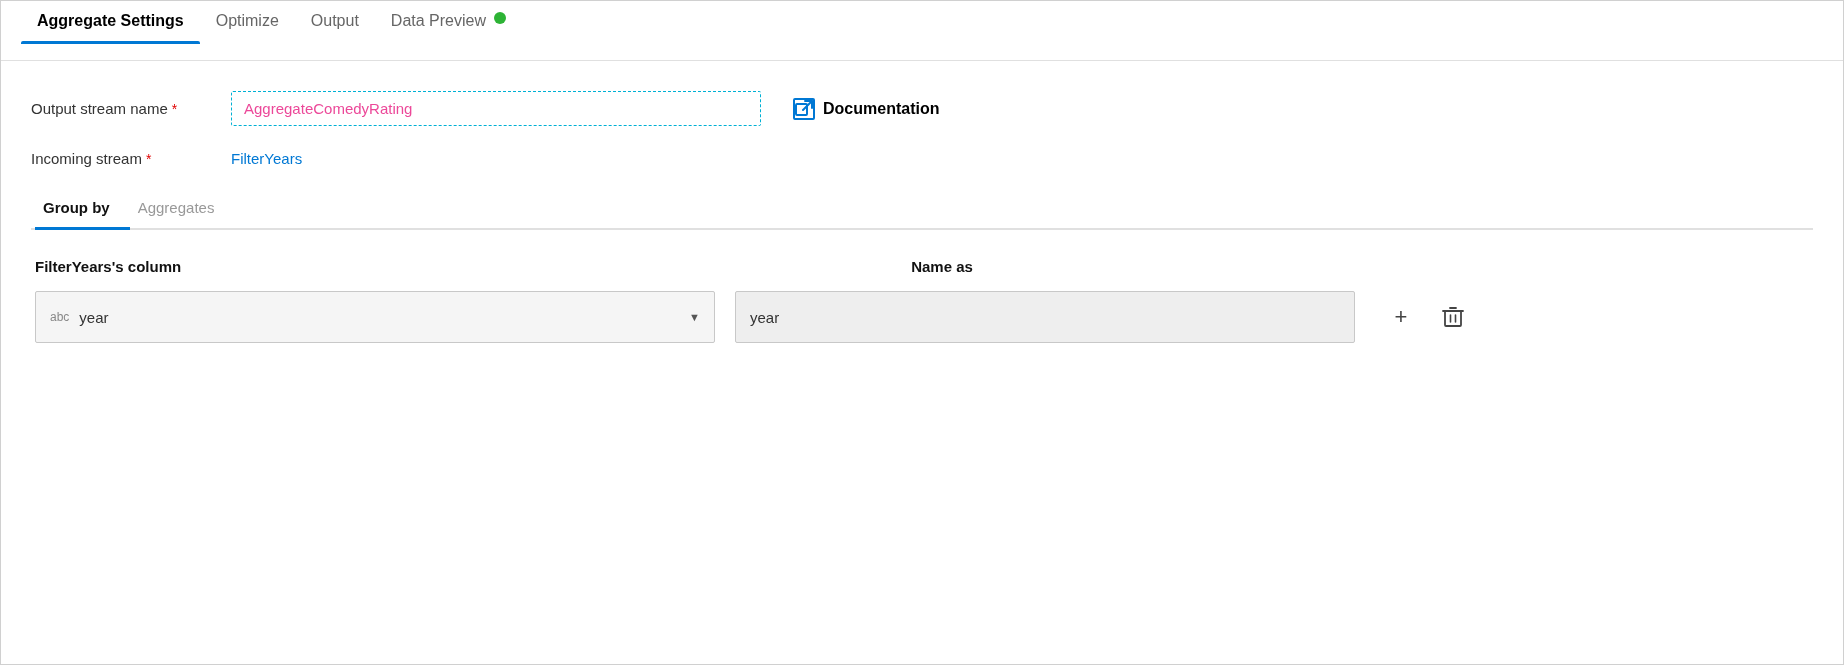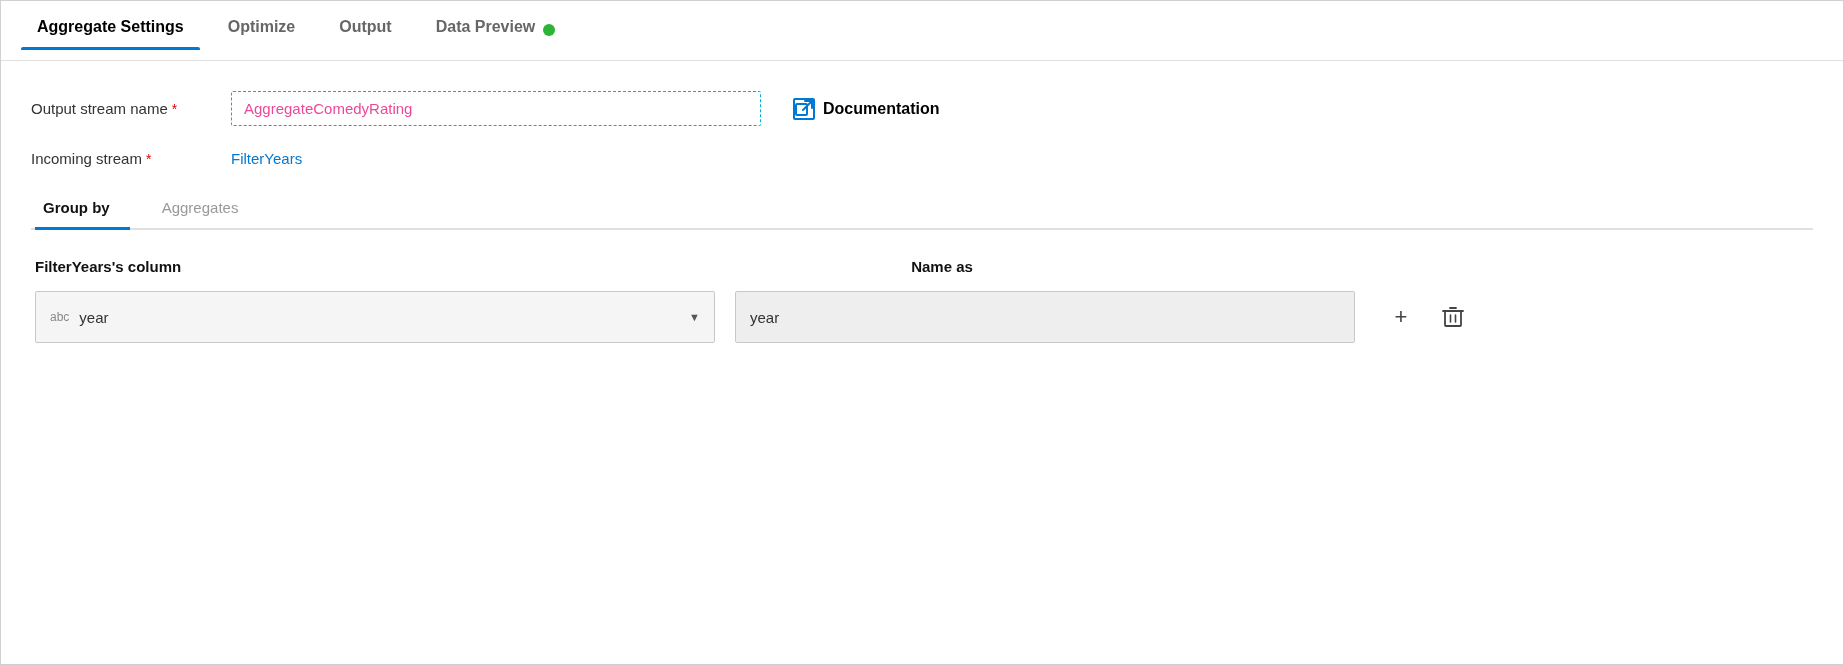--- a/index.html
+++ b/index.html
@@ -21,54 +21,52 @@
       min-height: 665px;
       background: #ffffff;
       border: 1px solid #d0d0d0;
     }
 
     
     .tab-bar {
       display: flex;
       align-items: flex-end;
       border-bottom: 1px solid #e0e0e0;
-      padding: 10px 20px;
+      padding: 16px 20px;
       height: 60px;
-      gap: 12px;
     }
 
     .tab-item {
       padding: 0 16px 14px 16px;
       font-size: 16px;
       color: #666666;
       cursor: pointer;
       position: relative;
       white-space: nowrap;
-      font-weight: bold;
     }
 
     .tab-item.active {
       color: #000000;
       font-weight: 600;
     }
 
     .tab-item.active::after {
       content: '';
       position: absolute;
       bottom: 0;
       left: 0;
       right: 0;
       height: 3px;
       background: #0078d4;
       border-radius: 2px 2px 0 0;
     }
 
     .tab-item.tab-data-preview {
       display: flex;
-      align-items: flex-end;
+      align-items: flex-start;
       gap: 8px;
       padding-bottom: 14px;
     }
 
     .dot-indicator {
       width: 12px;
       height: 12px;
       border-radius: 50%;
       background: #2db335;
       display: inline-block;
@@ -144,21 +142,20 @@
       text-decoration: none;
     }
 
     
     .sub-tab-bar {
       display: flex;
       align-items: flex-end;
       border-bottom: 2px solid #e0e0e0;
       margin-bottom: 28px;
       padding: 0 4px;
-      gap: 24px;
     }
 
     .sub-tab-item {
       padding: 8px 20px 12px 8px;
       font-size: 15px;
       color: #999999;
       cursor: pointer;
       position: relative;
     }
 

